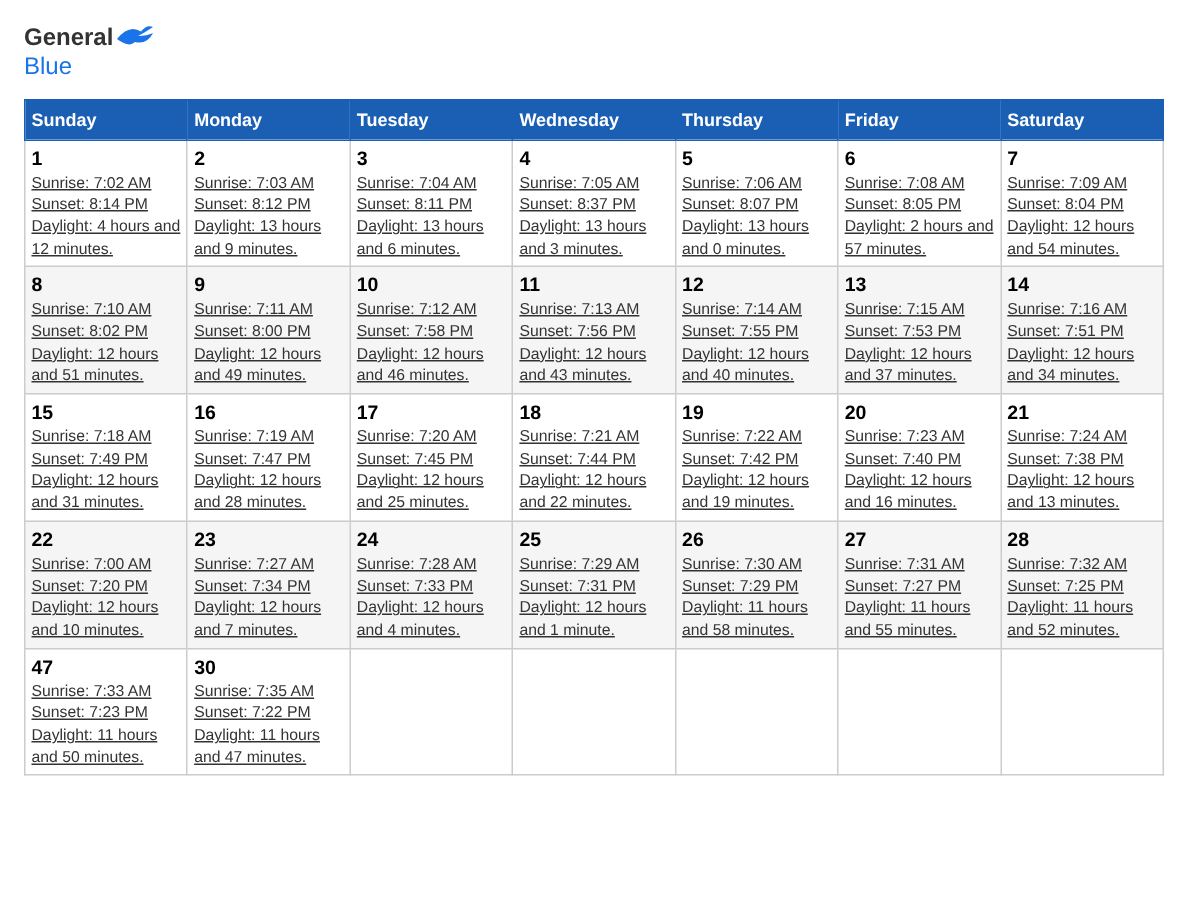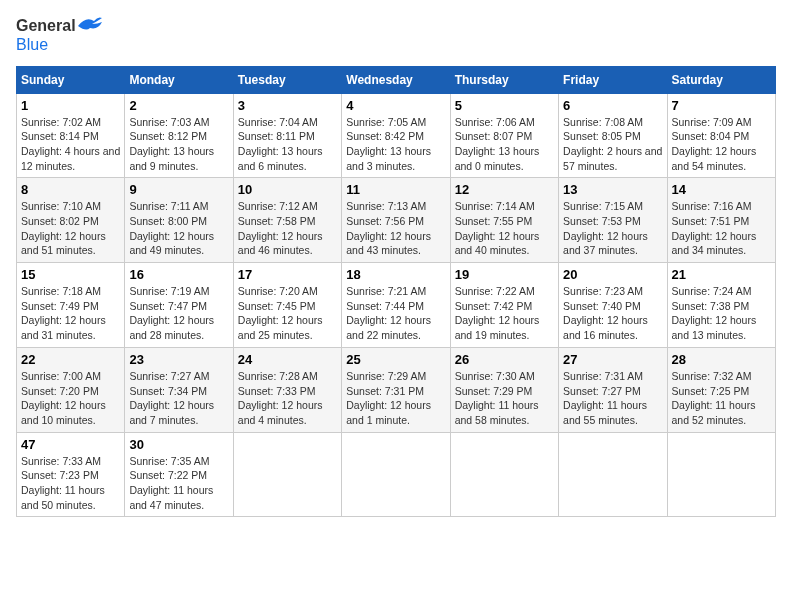--- a/index.html
+++ b/index.html
@@ -61,20 +61,21 @@
     .day-num {
       font-weight: bold;
       font-size: 13px;
       display: block;
       margin-bottom: 2px;
     }
     .day-info {
       color: #333;
       line-height: 1.4;
       font-size: 10.5px;
+      text-decoration: underline;
     }
     .empty-cell {
       background: #f9f9f9;
     }
   </style>
 </head>
 <body>
 
 <div class="header">
   <div class="logo">
@@ -129,21 +130,21 @@
         <div class="day-info">
           <span>Sunrise: 7:04 AM</span><br>
           <span>Sunset: 8:11 PM</span><br>
           <span>Daylight: 13 hours and 6 minutes.</span>
         </div>
       </td>
         <td>
         <span class="day-num">4</span>
         <div class="day-info">
           <span>Sunrise: 7:05 AM</span><br>
-          <span>Sunset: 8:42 PM</span><br>
+          <span>Sunset: 8:37 PM</span><br>
           <span>Daylight: 13 hours and 3 minutes.</span>
         </div>
       </td>
         <td>
         <span class="day-num">5</span>
         <div class="day-info">
           <span>Sunrise: 7:06 AM</span><br>
           <span>Sunset: 8:07 PM</span><br>
           <span>Daylight: 13 hours and 0 minutes.</span>
         </div>

